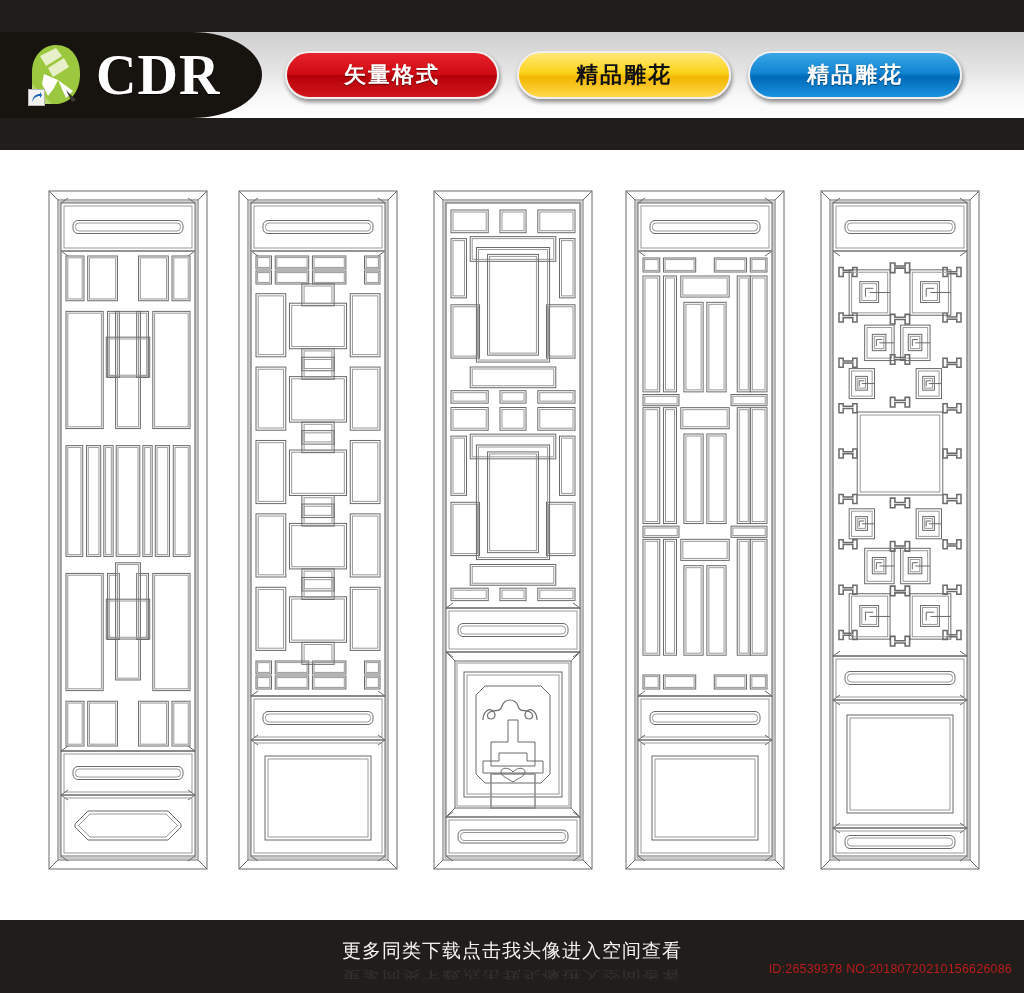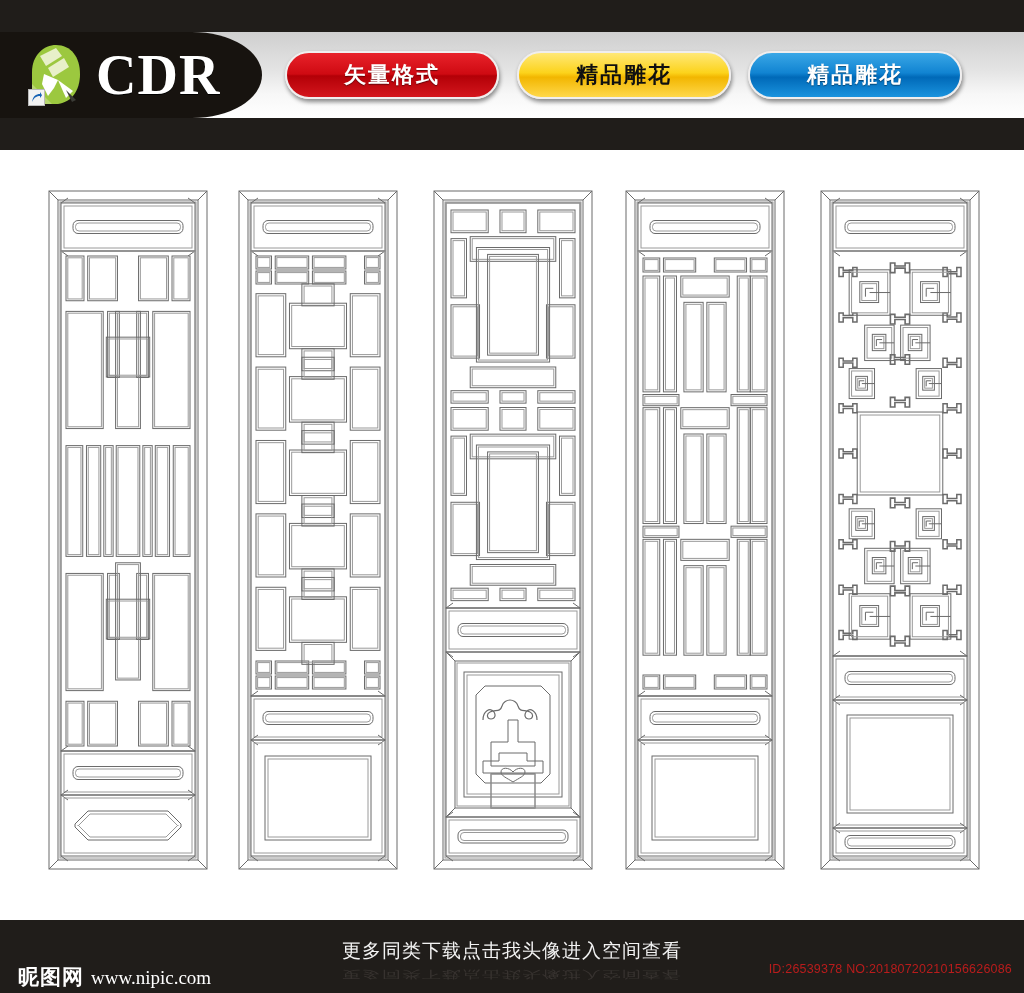--- a/index.html
+++ b/index.html
@@ -805,18 +805,14 @@
             <rect x="27.5" y="648" width="105" height="8" rx="3.5" ry="3.5" fill="none" stroke="#9a9a9a" stroke-width="1"></rect>
           </g>
         </svg>
       </div>
     </div>
 </div>
 
 <div id="footer-bar">
   <div id="footer-tagline">更多同类下载点击我头像进入空间查看</div>
   <div id="footer-tagline-reflection">更多同类下载点击我头像进入空间查看</div>
-  <div id="footer-brand">
-    <span id="footer-brand-cn">昵图网</span>
-    <span id="footer-brand-url">www.nipic.com</span>
-  </div>
 </div>
 <div id="footer-id">ID:26539378 NO:20180720210156626086</div>
 
 </body></html>

